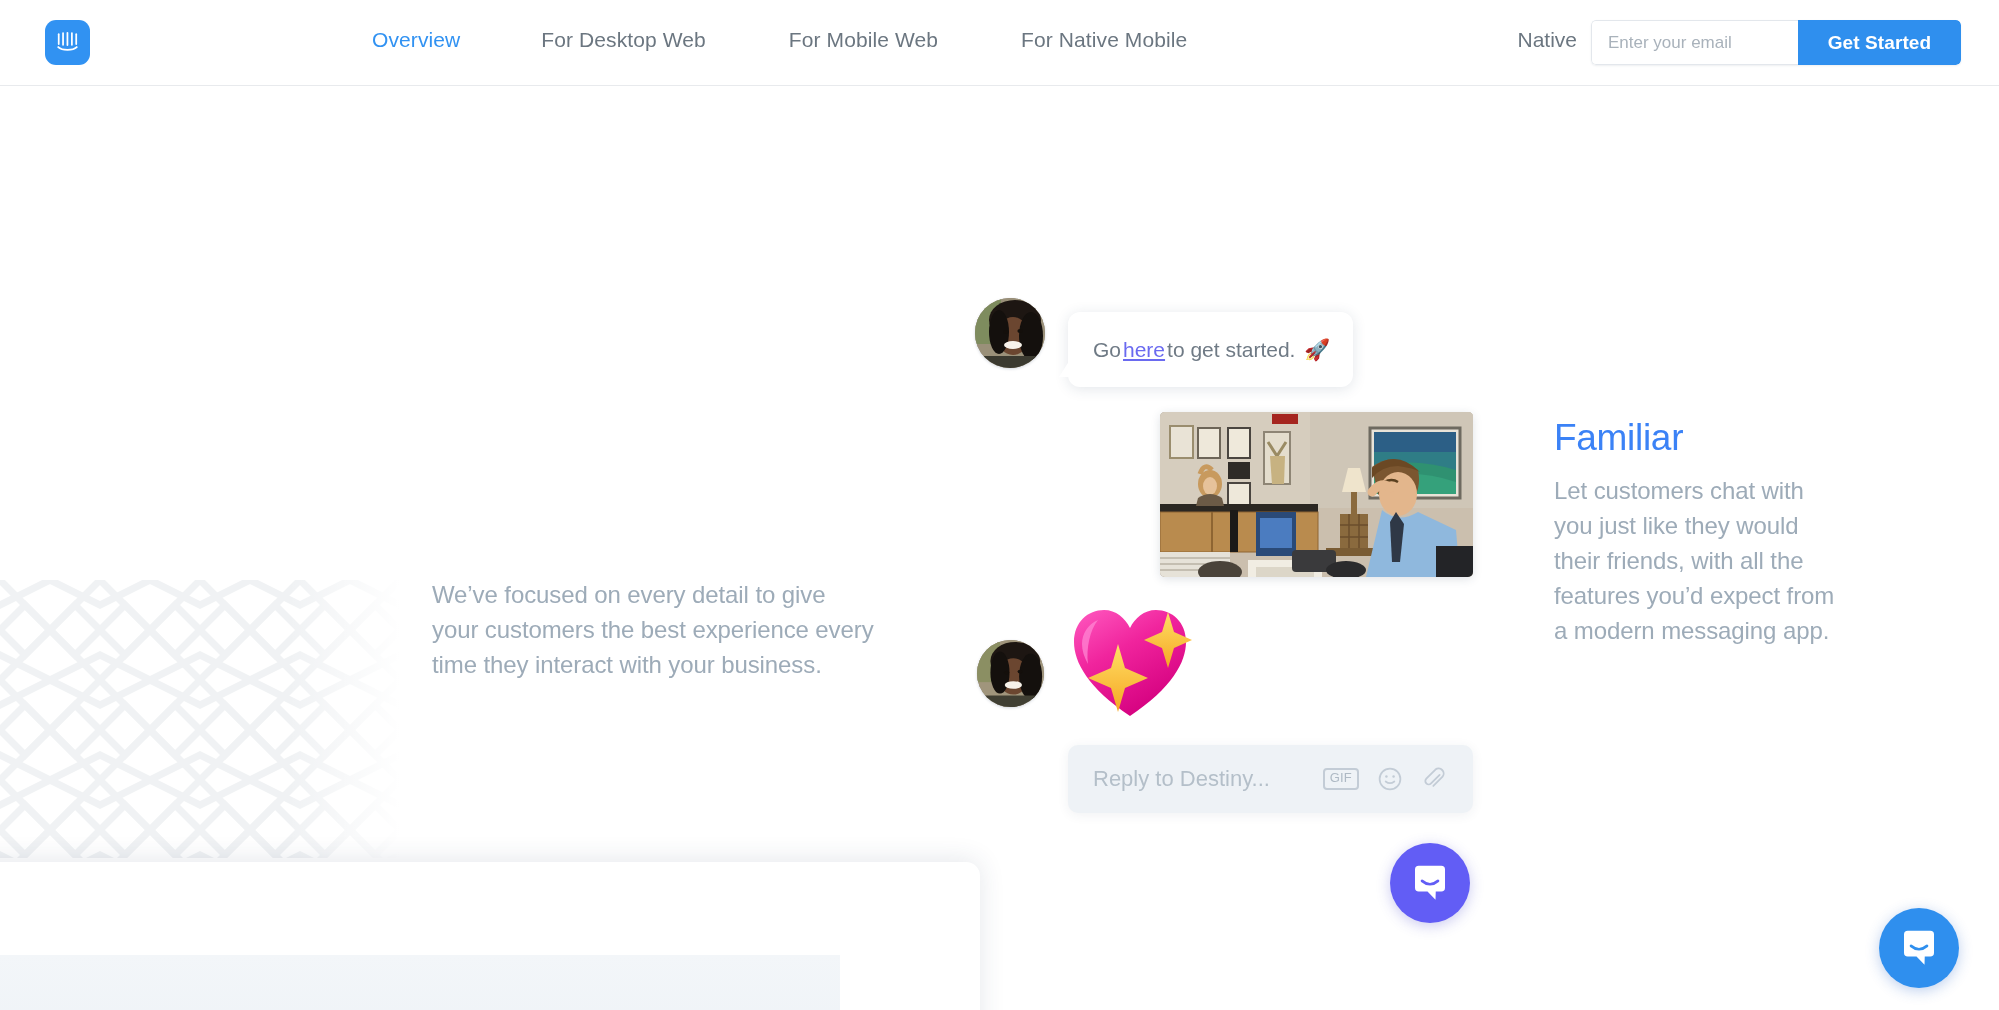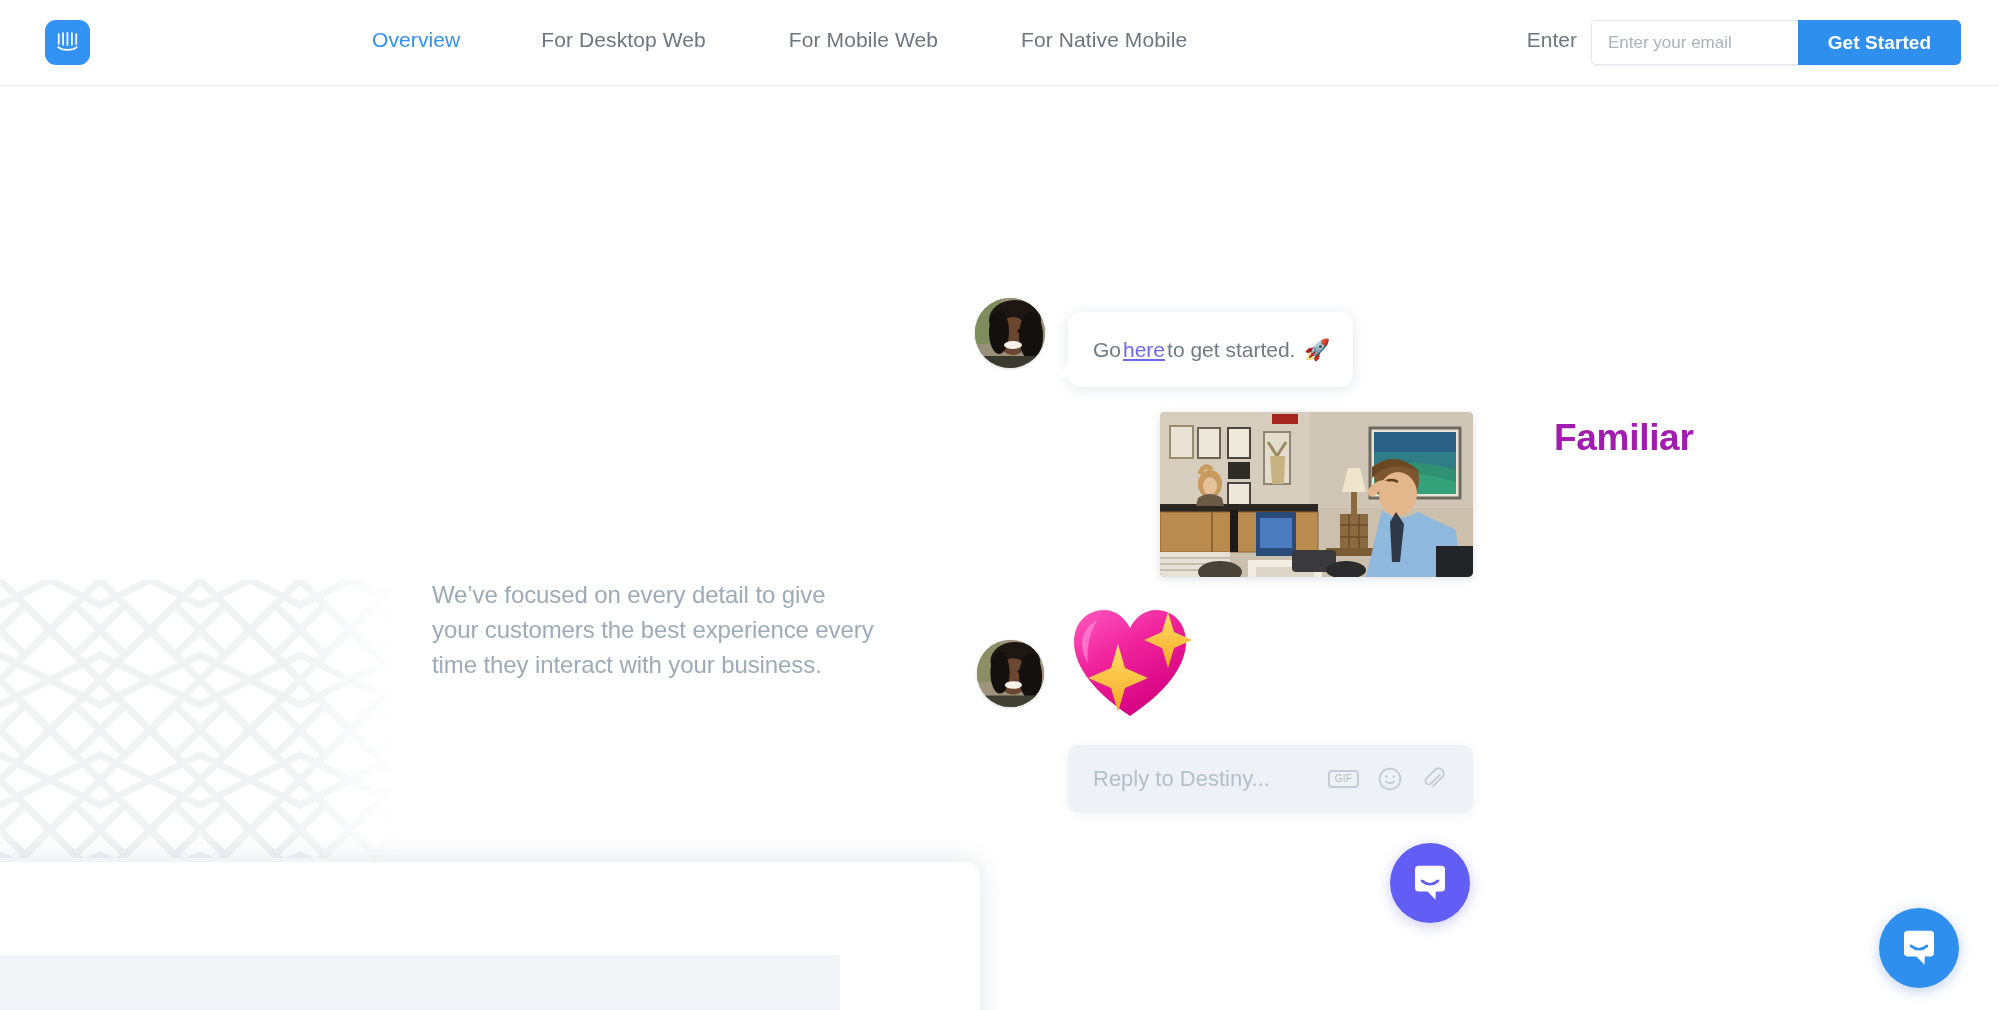--- a/index.html
+++ b/index.html
@@ -140,22 +140,22 @@
   }
   .hero-line { display: block; }
 
   
   .feature {
     position: absolute;
     z-index: 20;
   }
   .feature-title {
     font-size: 37px;
-    font-weight: 700;
-    color: #a21caf;
+    font-weight: 400;
+    color: #3b82f6;
     line-height: 1.2;
     margin-bottom: 14px;
     letter-spacing: -0.3px;
   }
   .feature-body {
     font-size: 24px;
     font-weight: 300;
     color: #9dabb8;
     line-height: 1.45;
     letter-spacing: -0.1px;
@@ -257,21 +257,21 @@
   .composer-icons {
     display: flex;
     align-items: center;
     gap: 18px;
     margin-right: 26px;
   }
   .gif-btn {
     border: 2px solid #c3ccd6;
     border-radius: 4px;
     color: #aeb9c4;
-    font-size: 10px;
+    font-size: 13px;
     font-weight: normal;
     padding: 1px 5px 2px 5px;
     line-height: 1.1;
     letter-spacing: 0.2px;
   }
   .icon-btn { display: flex; align-items: center; }
 
   .launcher {
     position: absolute;
     border-radius: 50%;
@@ -363,35 +363,36 @@
     <nav class="nav">
       <a href="#" class="active">Overview</a>
       <span class="nav-gap-1"></span>
       <a href="#">For Desktop Web</a>
       <span class="nav-gap-2"></span>
       <a href="#">For Mobile Web</a>
       <span class="nav-gap-3"></span>
       <a href="#">For Native Mobile</a>
     </nav>
 
-    <a href="#" class="login">Enter</a>
+    <a href="#" class="login">Native</a>
 
     <div class="signup">
       <input class="email-input" type="text" placeholder="Enter your email" style="">
       <button class="get-started">Get Started</button>
     </div>
   </header>
 
 
   <section class="feature feature-thoughtful">
     <p class="feature-body">We’ve focused on every detail to give your customers the best experience every time they interact with your business.</p>
   </section>
 
   <section class="feature feature-familiar">
     <h2 class="feature-title">Familiar</h2>
+    <p class="feature-body">Let customers chat with you just like they would their friends, with all the features you’d expect from a modern messaging app.</p>
   </section>
 
   <div class="avatar avatar-1">
     <svg viewBox="0 0 70 70" preserveAspectRatio="xMidYMid slice">
       <rect width="70" height="70" fill="#9a9079"></rect>
       <rect x="0" y="0" width="26" height="46" fill="#7e8c5e"></rect>
       <ellipse cx="40" cy="22" rx="26" ry="20" fill="#1d1612"></ellipse>
       <ellipse cx="38" cy="38" rx="16" ry="19" fill="#6b4630"></ellipse>
       <ellipse cx="24" cy="34" rx="10" ry="22" fill="#14100d"></ellipse>
       <ellipse cx="56" cy="38" rx="12" ry="24" fill="#14100d"></ellipse>

